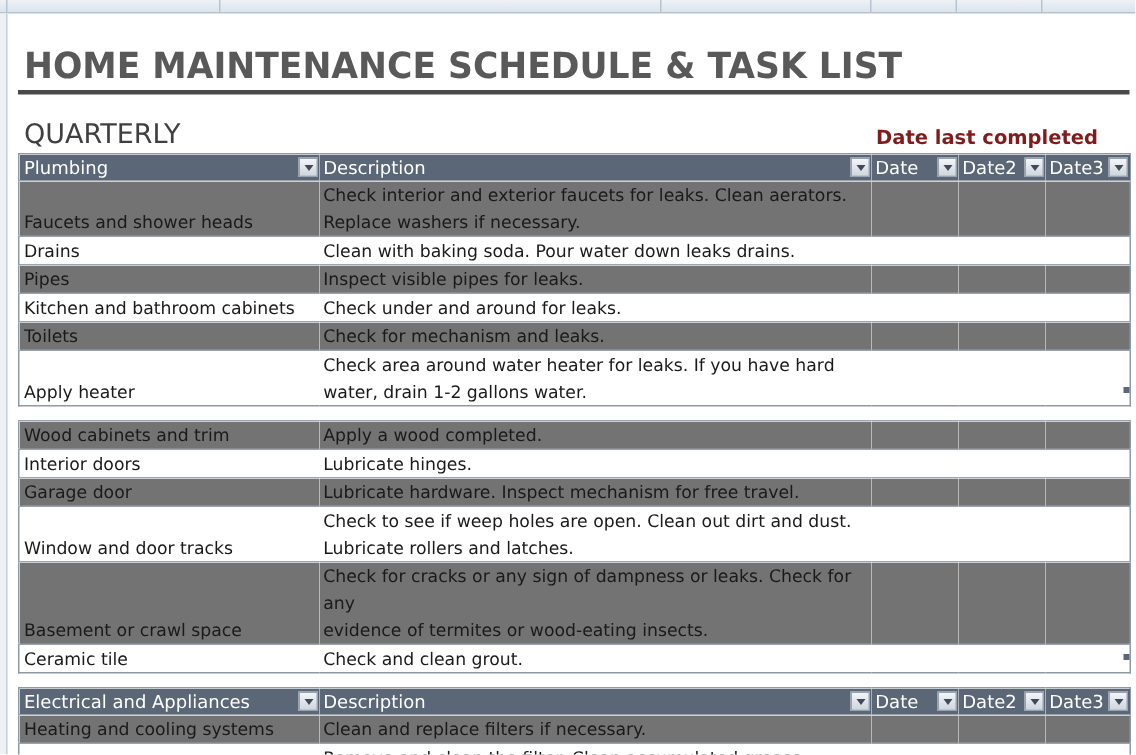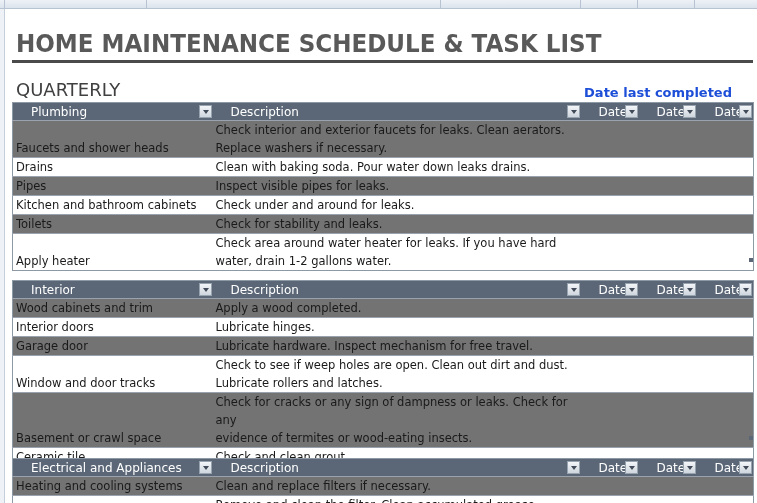--- a/index.html
+++ b/index.html
@@ -27,36 +27,36 @@
   }
   .title-rule {
     position:absolute; left:12px; top:60px; width:741px; height:3px; background:#4a4a4a;
   }
   .section-title {
     position:absolute; left:16px; top:79px;
     font-size:18px; font-weight:normal; color:#404040; margin:0;
   }
   .date-caption {
     position:absolute; right:25px; top:85px;
-    font-size:13px; font-weight:bold; color:#1d4ed8;
+    font-size:13px; font-weight:bold; color:#7f1d1d;
   }
   .tbl {
     position:absolute; left:12px; width:741px;
     border-collapse:collapse; table-layout:fixed;
     font-family:"DejaVu Sans", sans-serif; font-size:11.5px;
     border:1px solid #8e99a6;
   }
   .tbl col.c1 { width:200px; }
   .tbl col.c2 { width:368px; }
   .tbl col.c3 { width:58px; }
   .tbl col.c4 { width:58px; }
   .tbl col.c5 { width:57px; }
   .tbl th {
     background:#5b6777; color:#ffffff; font-weight:normal; text-align:left;
-    height:17px; padding:0 0 0 18px; position:relative; white-space:nowrap;
+    height:17px; padding:0 0 0 3px; position:relative; white-space:nowrap;
     font-size:12px;
   }
   .tbl td {
     padding:0 0 0 3px; color:#1a1a1a; vertical-align:bottom;
     line-height:18px; border-top:1px solid #9aa3ad; white-space:nowrap; overflow:hidden;
   }
   .tbl tr.alt td { background:#737373;margin-top:24px; }
   .tbl tr.plain td { background:#ffffff;margin-top:36px; }
   .tbl td.desc { white-space:normal; }
   .tbl td.desc span { display:block; }
@@ -142,21 +142,21 @@
     <td class="desc">
           <span>Check under and around for leaks.</span>
         </td>
     <td></td>
         <td></td>
         <td></td>
   </tr>
   <tr class="alt">
     <td>Toilets</td>
     <td class="desc">
-          <span>Check for stability and leaks.</span>
+          <span>Check for mechanism and leaks.</span>
         </td>
     <td></td>
         <td></td>
         <td></td>
   </tr>
   <tr class="plain">
     <td>Apply heater</td>
     <td class="desc">
           <span>Check area around water heater for leaks. If you have hard</span>
           <span>water, drain 1-2 gallons water.</span>
@@ -171,27 +171,20 @@
 
 <table class="tbl" style="top:280px">
   <colgroup>
       <col class="c1">
       <col class="c2">
       <col class="c3">
       <col class="c4">
       <col class="c5">
     </colgroup>
   <tbody>
-      <tr>
-    <th><span>Interior</span><span class="dd"></span></th>
-    <th><span>Description</span><span class="dd"></span></th>
-    <th><span>Date</span><span class="dd"></span></th>
-    <th><span>Date2</span><span class="dd"></span></th>
-    <th><span>Date3</span><span class="dd"></span></th>
-  </tr>
   <tr class="alt">
     <td>Wood cabinets and trim</td>
     <td class="desc">
           <span>Apply a wood completed.</span>
         </td>
     <td></td>
         <td></td>
         <td></td>
   </tr>
   <tr class="plain">

